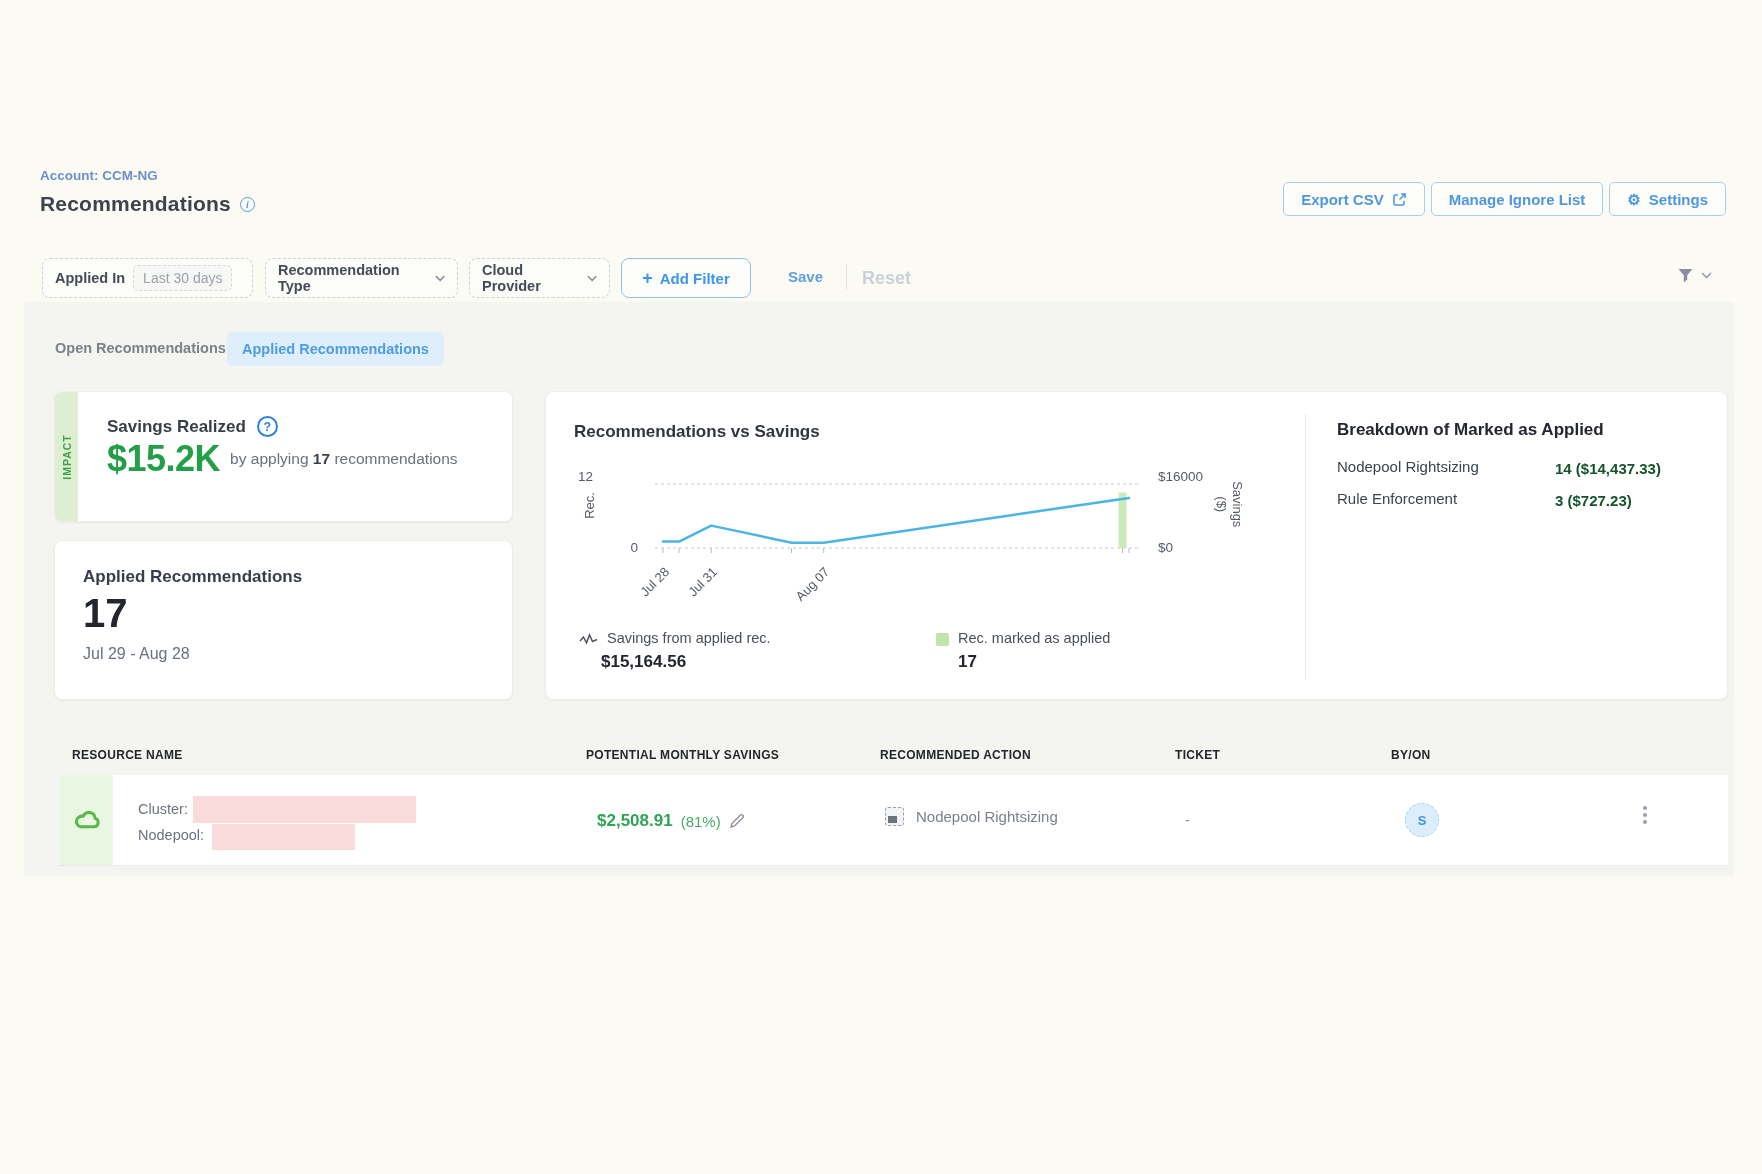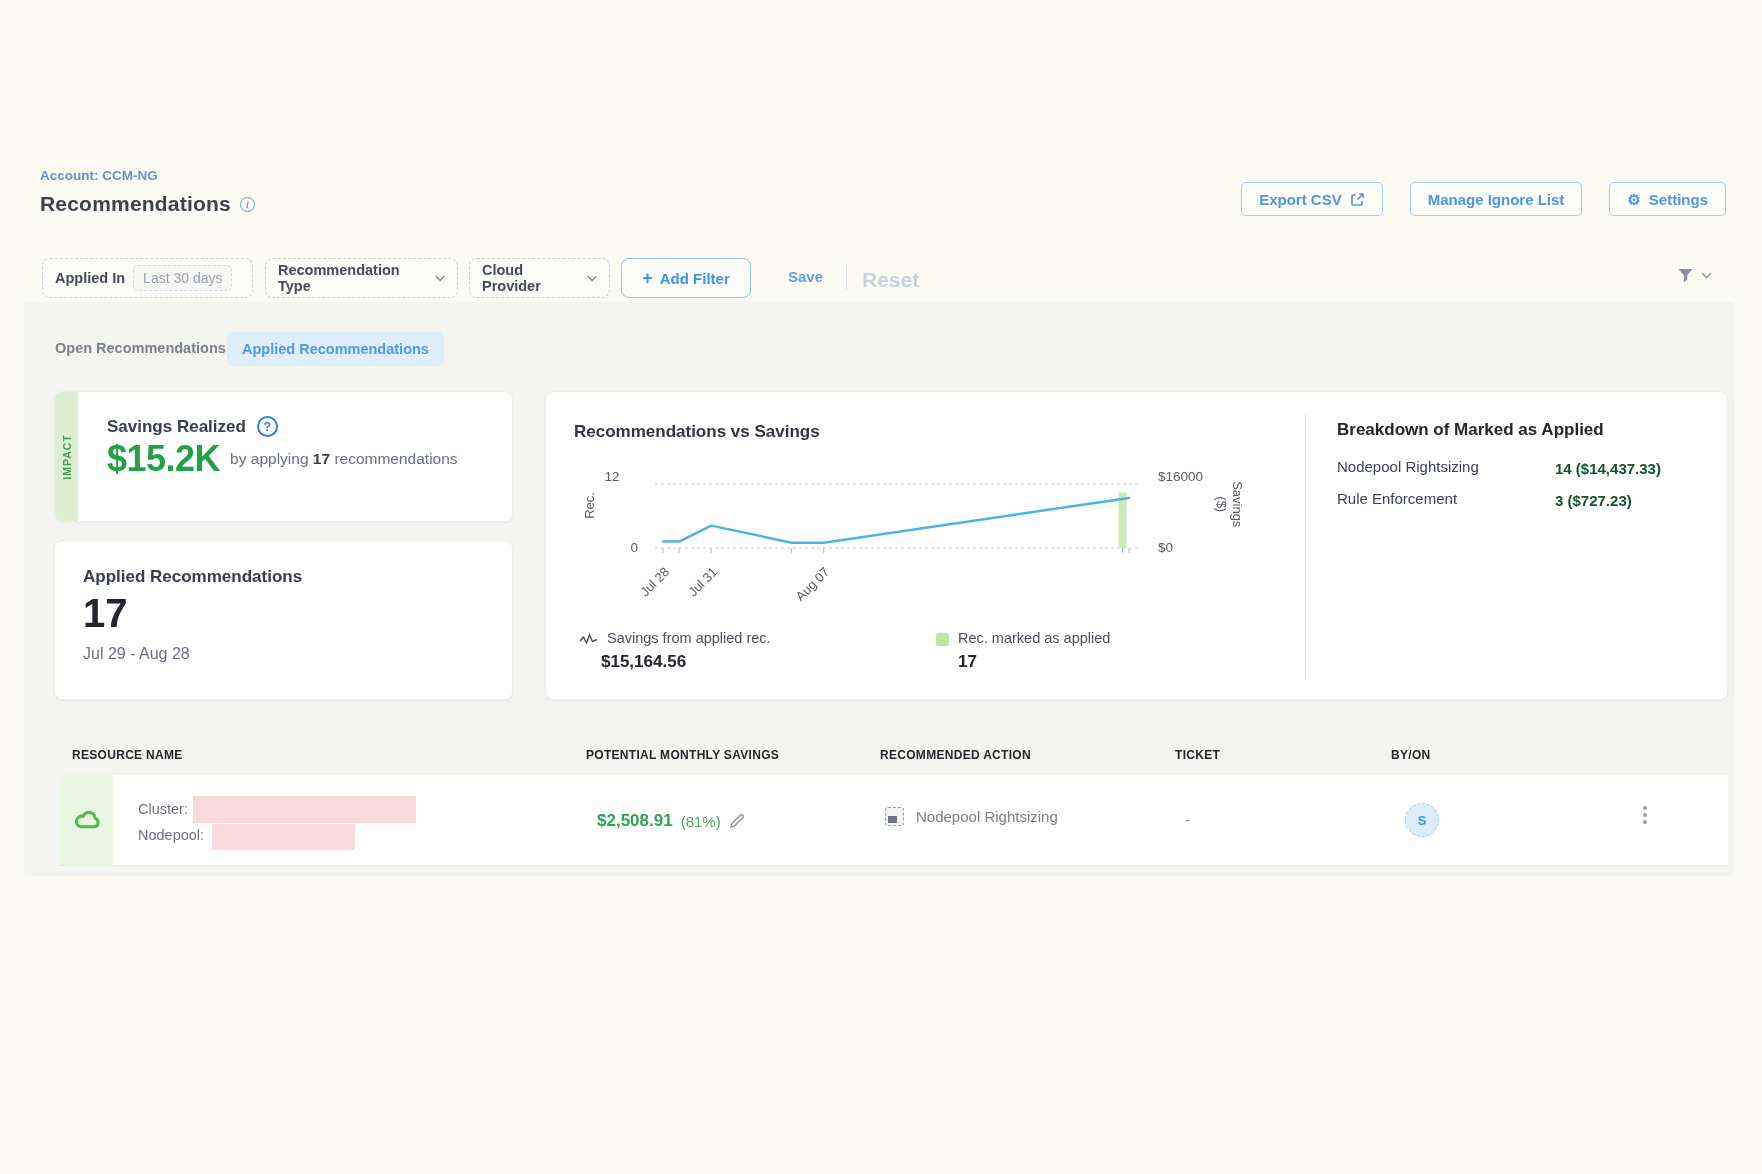--- a/index.html
+++ b/index.html
@@ -12,21 +12,21 @@
 
   
   .account-crumb { left:40px; top:168px; font-size:13.5px; font-weight:bold; color:#6a8fcb; }
   .page-title-row { left:40px; top:192px; display:flex; align-items:center; gap:9px; }
   .page-title { font-size:21px; font-weight:bold; color:#3d424d; letter-spacing:.2px; }
   .info-circle {
     width:15px; height:15px; border:1.5px solid #5b9be2; border-radius:50%;
     color:#5b9be2; font-size:10px; font-weight:bold; display:flex; align-items:center; justify-content:center;
     font-family:"Liberation Serif","DejaVu Serif",serif; font-style:italic;
   }
-  .header-buttons { top:182px; right:36px; display:flex; gap:27px; }
+  .header-buttons { top:182px; right:36px; display:flex; gap:6px; }
   .btn {
     display:inline-flex; align-items:center; gap:8px; height:34px; padding:0 17px;
     background:#fdfdfa; border:1px solid #a9cdf0; border-radius:5px;
     color:#4e97e0; font-size:15px; font-weight:bold; cursor:pointer;
   }
   .gear-glyph { font-size:15px; line-height:1; }
 
   
   .filter-bar { left:0; top:258px; width:100%; height:42px; }
   .chip {
@@ -44,21 +44,21 @@
   .chev { width:11px; height:7px; }
   .add-filter-btn {
     position:absolute; left:621px; top:0; width:130px; height:40px;
     border:1px solid #8fc0ee; border-radius:8px; background:#fcfdfb;
     color:#3e96e8; font-size:15px; font-weight:bold;
     display:flex; align-items:center; justify-content:center; gap:7px; cursor:pointer;
   }
   .plus-glyph { font-size:18px; font-weight:bold; }
   .save-link { position:absolute; left:788px; top:10px; font-size:15px; font-weight:bold; color:#5f9fe0; cursor:pointer; }
   .filter-divider { position:absolute; left:846px; top:6px; height:26px; border-left:1px solid #e0e4e9; }
-  .reset-link { position:absolute; left:862px; top:10px; font-size:21px; font-weight:bold; color:#c9d1da; }
+  .reset-link { position:absolute; left:862px; top:10px; font-size:18px; font-weight:bold; color:#c9d1da; }
   .funnel-wrap { position:absolute; left:1676px; top:8px; display:flex; align-items:center; gap:6px; cursor:pointer; }
 
   
   .band { left:24px; top:302px; width:1710px; height:574px; background:#f4f5f0; border-radius:4px; }
 
   
   .tab-open { left:55px; top:340px; font-size:14.5px; font-weight:bold; color:#7b828c; cursor:pointer; }
   .tab-applied {
     left:227px; top:332px; height:34px; padding:0 15px; background:#dfeefb; border-radius:5px;
     display:flex; align-items:center; font-size:14.5px; font-weight:bold; color:#4f9ce6; cursor:pointer;
@@ -86,21 +86,21 @@
   .sr-desc b { color:#3c424d; }
 
   .applied-card { left:54px; top:540px; width:459px; height:160px; }
   .ac-title { position:absolute; left:28px; top:26px; font-size:17px; font-weight:bold; color:#383e49; }
   .ac-count { position:absolute; left:28px; top:50px; font-size:40px; font-weight:bold; color:#23262e; }
   .ac-range { position:absolute; left:28px; top:104px; font-size:16px; color:#69707e; }
 
   .chart-card { left:545px; top:391px; width:1183px; height:309px; }
   .cc-title { position:absolute; left:28px; top:30px; font-size:17px; font-weight:bold; color:#30353f; }
   .ytick { position:absolute; font-size:13.5px; color:#565c66; }
-  .ytick-12 { left:40px; top:77px; width:52px; text-align:center; }
+  .ytick-12 { left:32px; top:77px; width:52px; text-align:left; }
   .ytick-0  { left:40px; top:148px; width:52px; text-align:right; }
   .rtick-16000 { left:612px; top:77px; }
   .rtick-0     { left:612px; top:148px; }
   .ylab-left {
     position:absolute; left:30px; top:106px; font-size:13px; color:#565c66;
     transform:rotate(-90deg); transform-origin:center;
   }
   .ylab-right {
     position:absolute; left:652px; top:96px; width:62px; text-align:center;
     font-size:13px; color:#565c66; transform:rotate(90deg); transform-origin:center; line-height:1.25;

